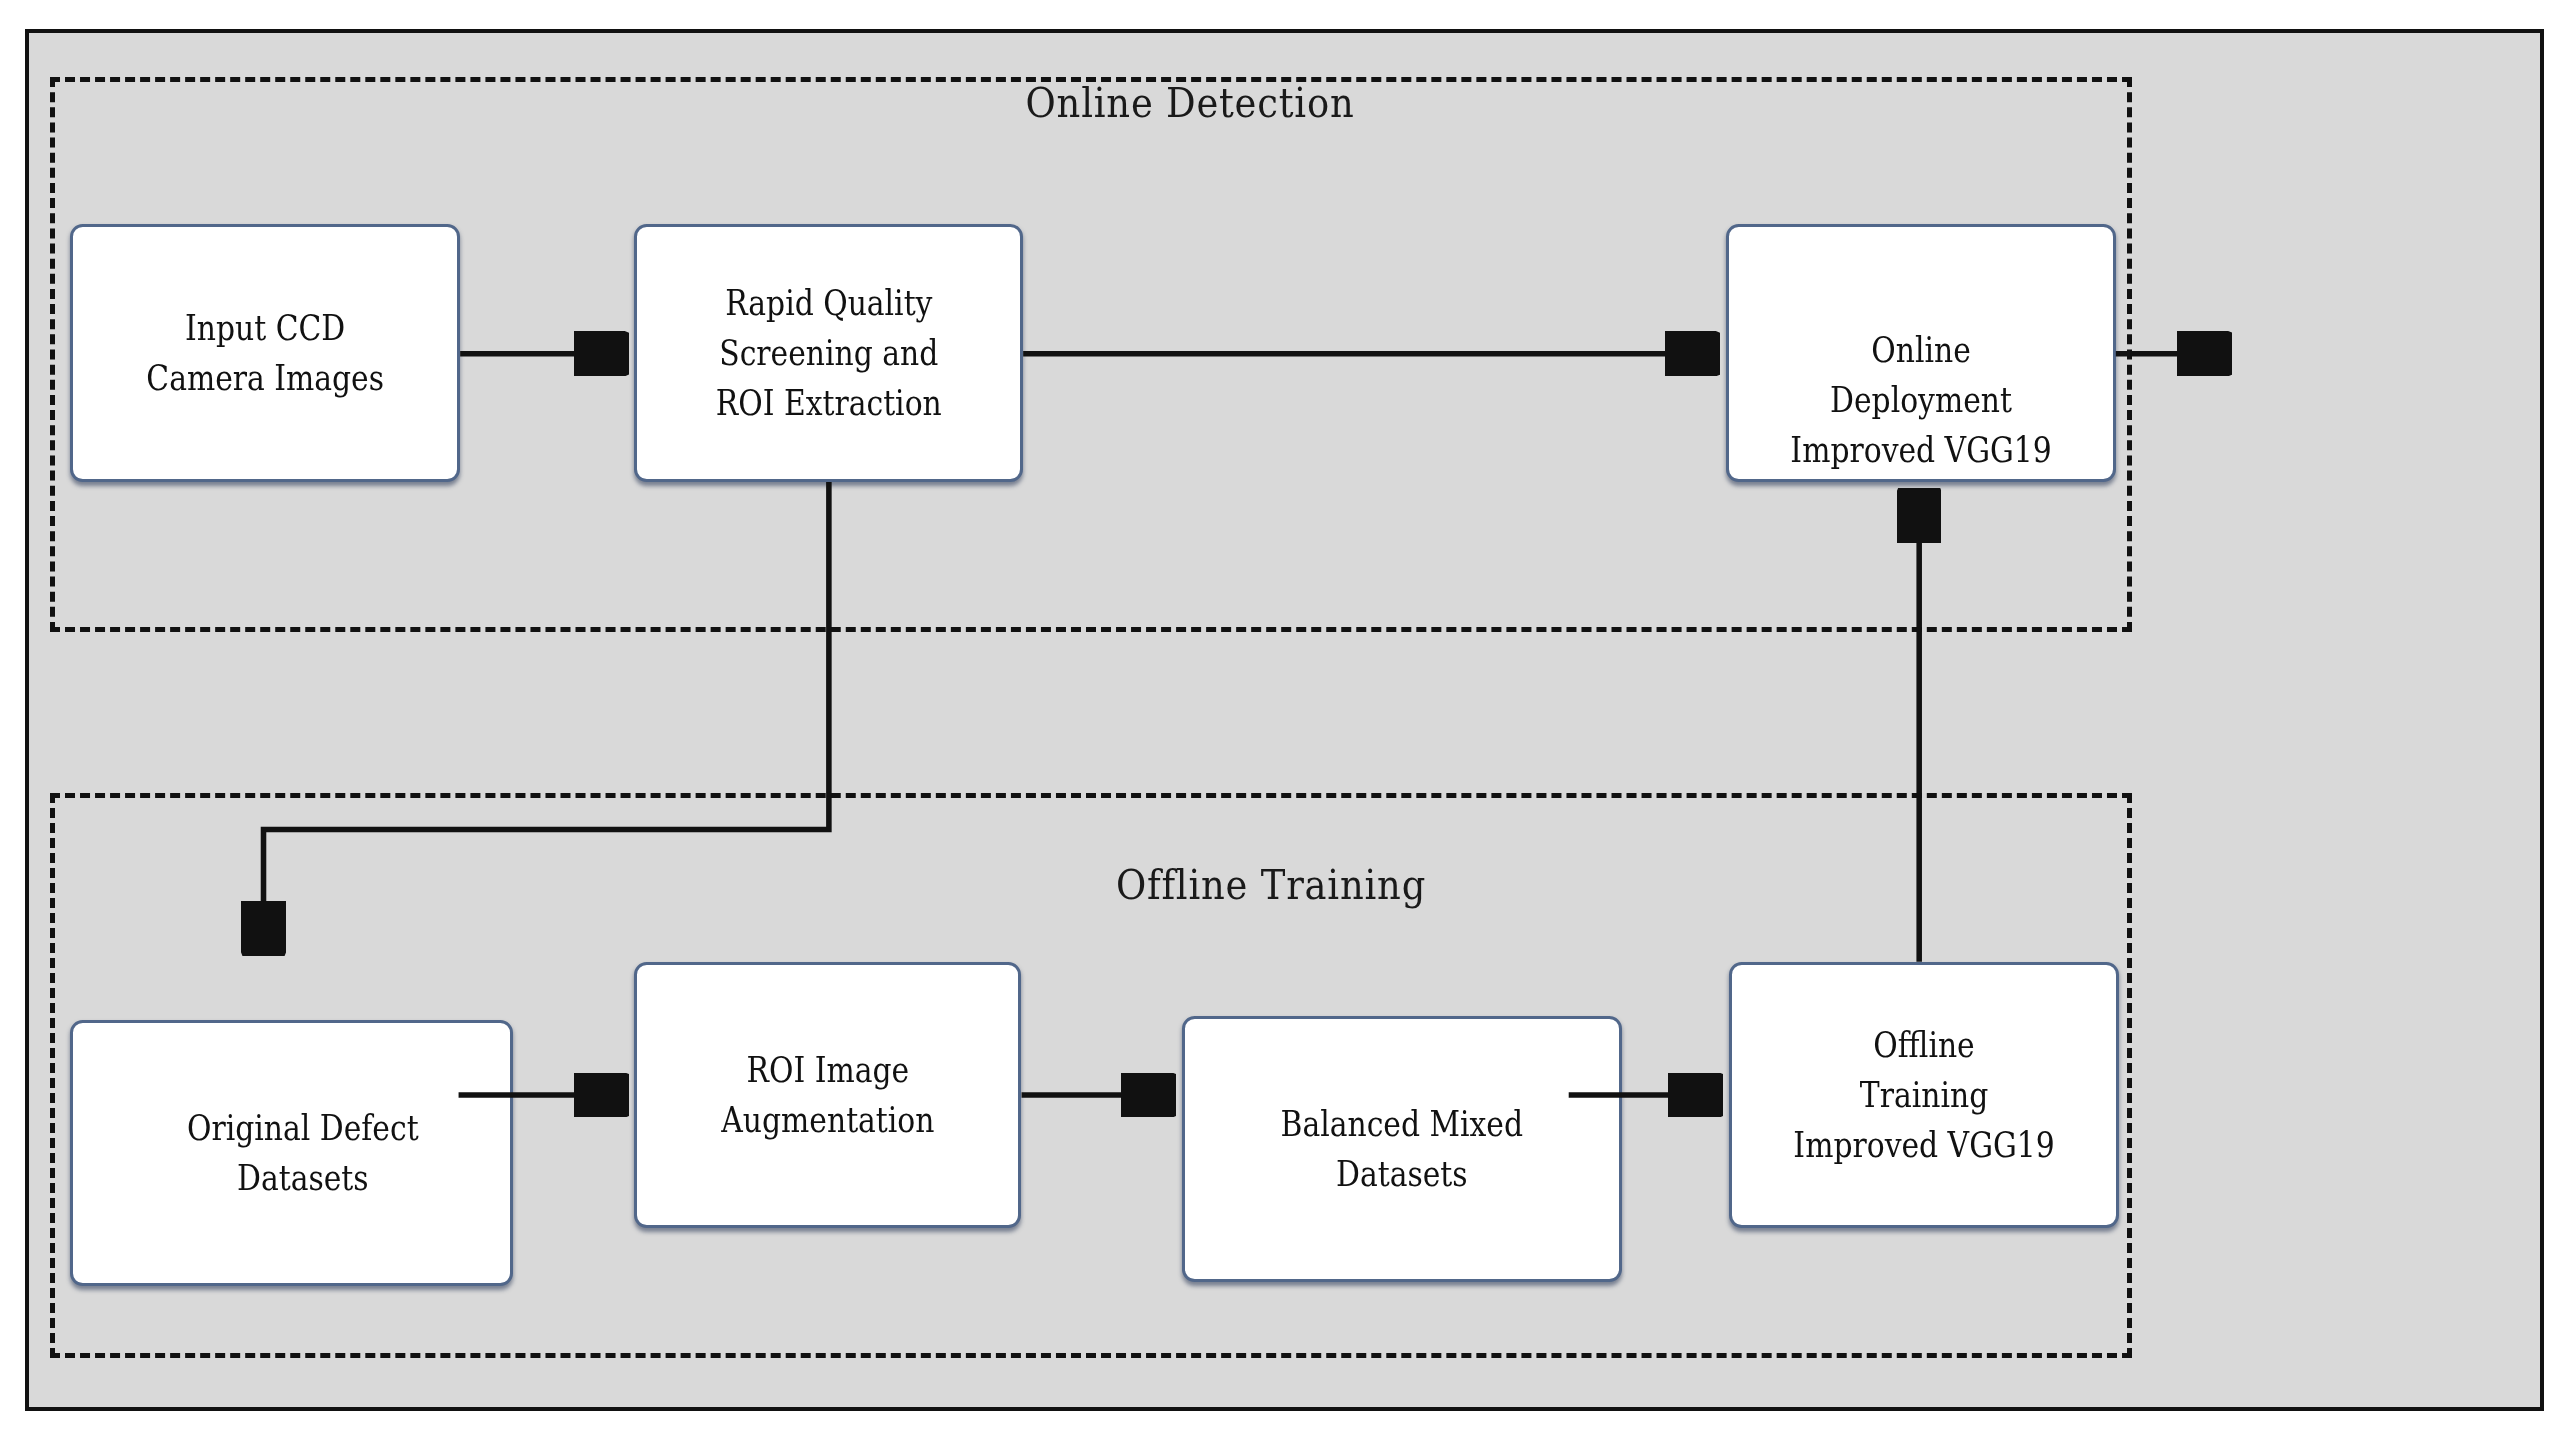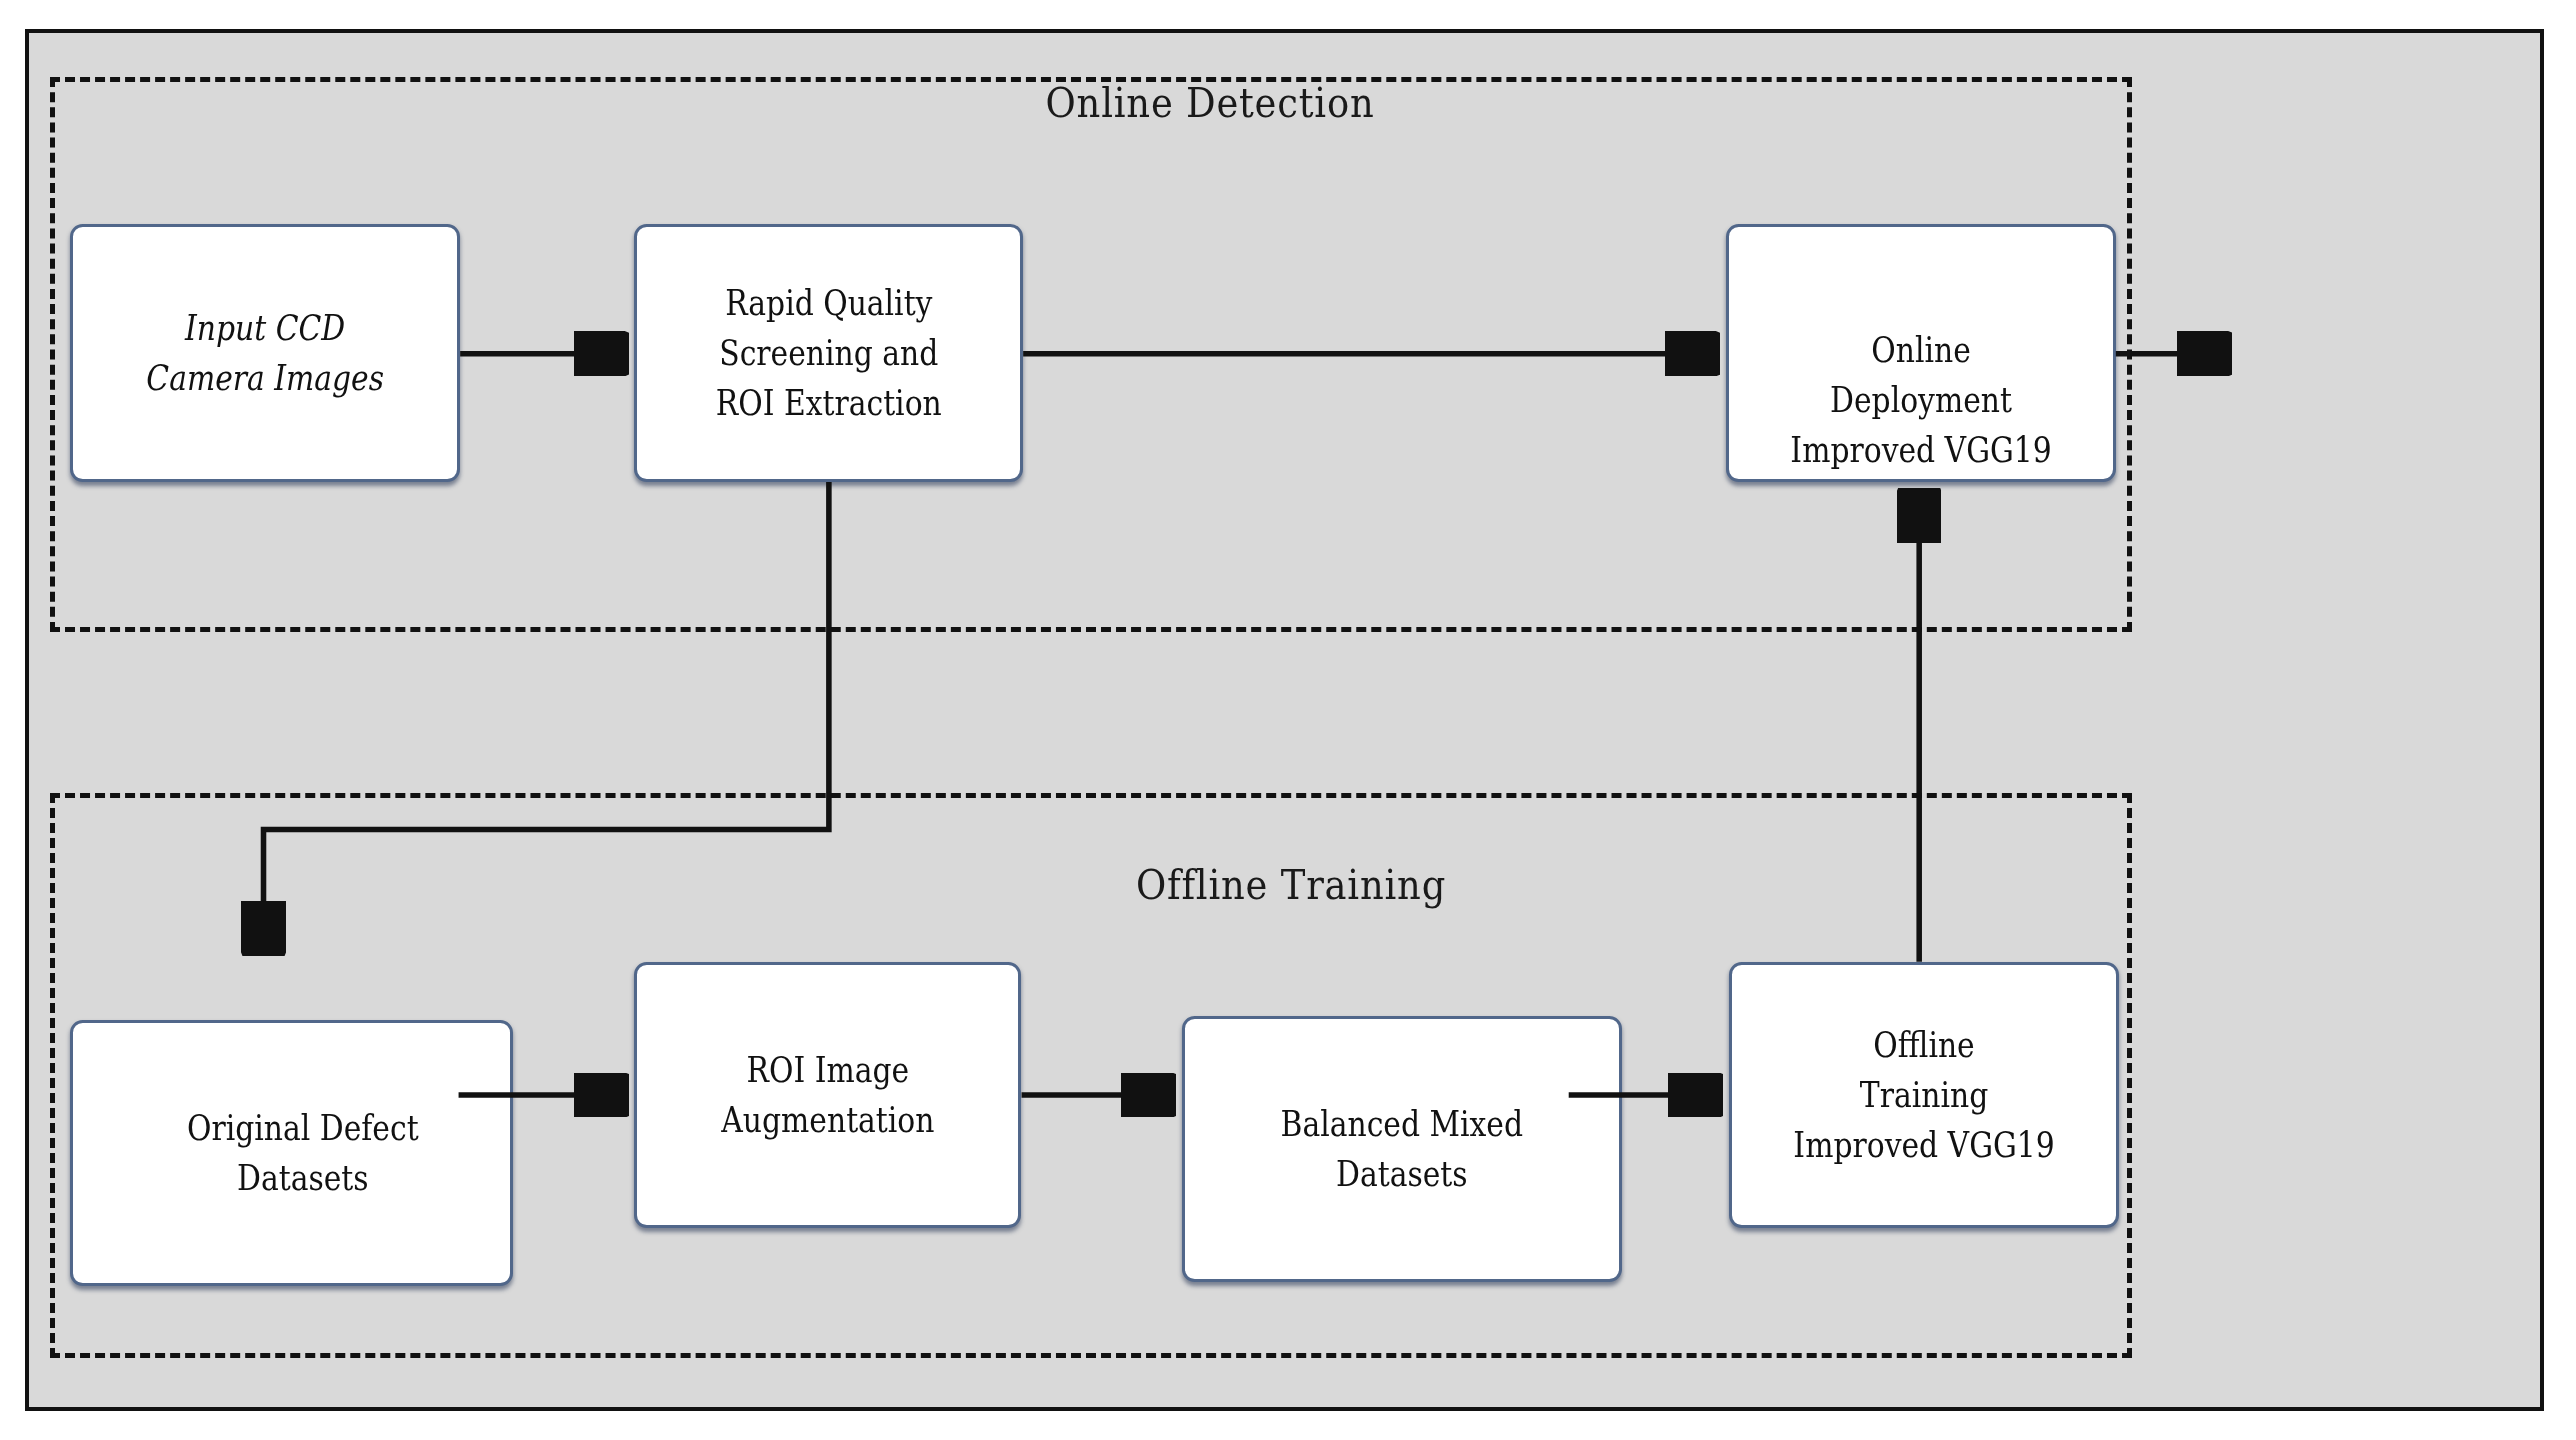--- a/index.html
+++ b/index.html
@@ -25,21 +25,20 @@
   .group-title{
     position:absolute;
     font-size:41px;
     letter-spacing:0.8px;
     color:#1a1a1a;
     white-space:nowrap;
     text-align:center;
     transform:translateX(-50%);
     font-family:"DejaVu Serif Condensed","DejaVu Serif","Liberation Serif",serif;
     font-stretch:condensed;
-    margin-left:20px;
   }
   
   .node{
     position:absolute;box-sizing:border-box;
     background:#ffffff;
     border:3.2px solid #51678a;
     border-radius:12.7px;
     box-shadow:0 3.2px 4px rgba(40,55,85,.55);
     display:flex;align-items:center;justify-content:center;
     padding:4.8px 6.3px;
@@ -64,21 +63,21 @@
 <div id="stage">
 
   <div class="outer-frame"></div>
 
   <div class="group" style="left:50px;top:77px;width:2082px;height:555px;"></div>
   <div class="group-title" style="left:1190px;top:79px;">Online Detection</div>
 
   <div class="group" style="left:50px;top:793px;width:2082px;height:565px;"></div>
   <div class="group-title" style="left:1271px;top:861px;">Offline Training</div>
 
-  <div class="node" style="left:70px;top:224px;width:390px;height:258px;font-style:italic;">
+  <div class="node" style="left:70px;top:224px;width:390px;height:258px;">
     <span class="node-label">Input CCD
 Camera Images</span>
   </div>
 
   <div class="node" style="left:634px;top:224px;width:389px;height:258px;justify-content:center;">
     <span class="node-label">Rapid Quality
 Screening and
 ROI Extraction</span>
   </div>
 

